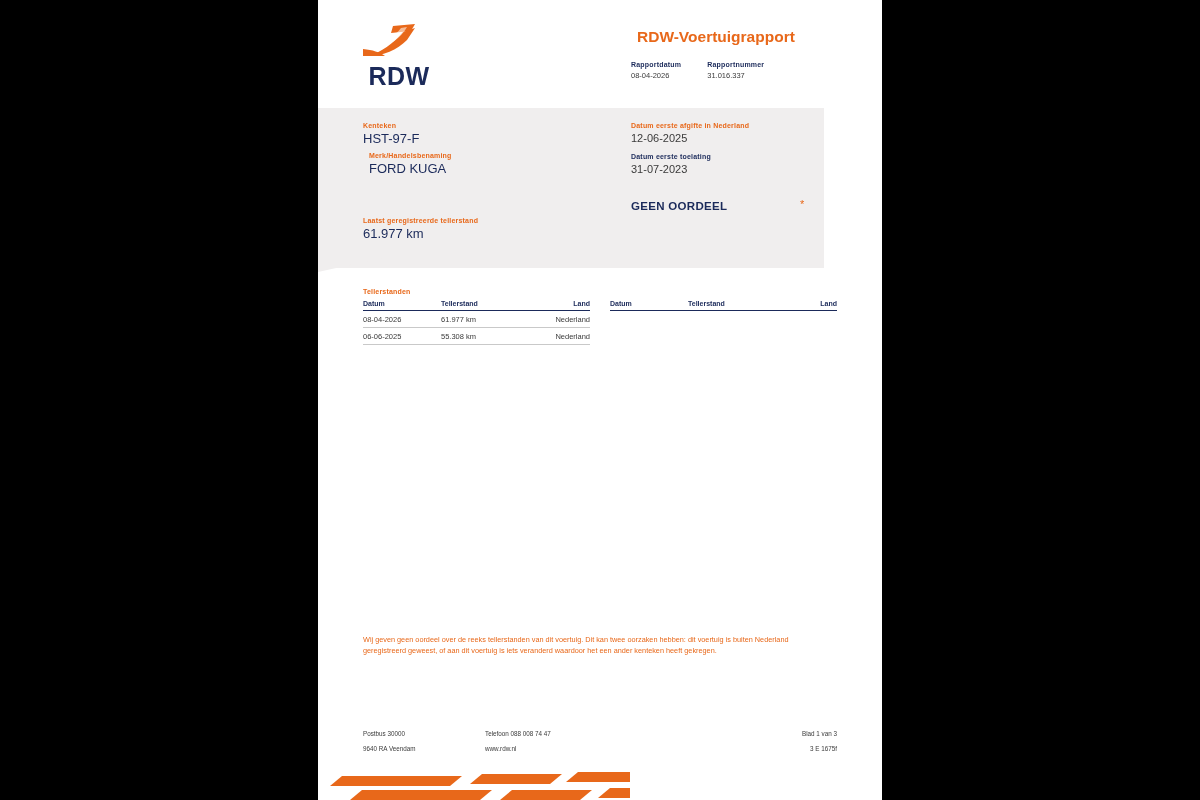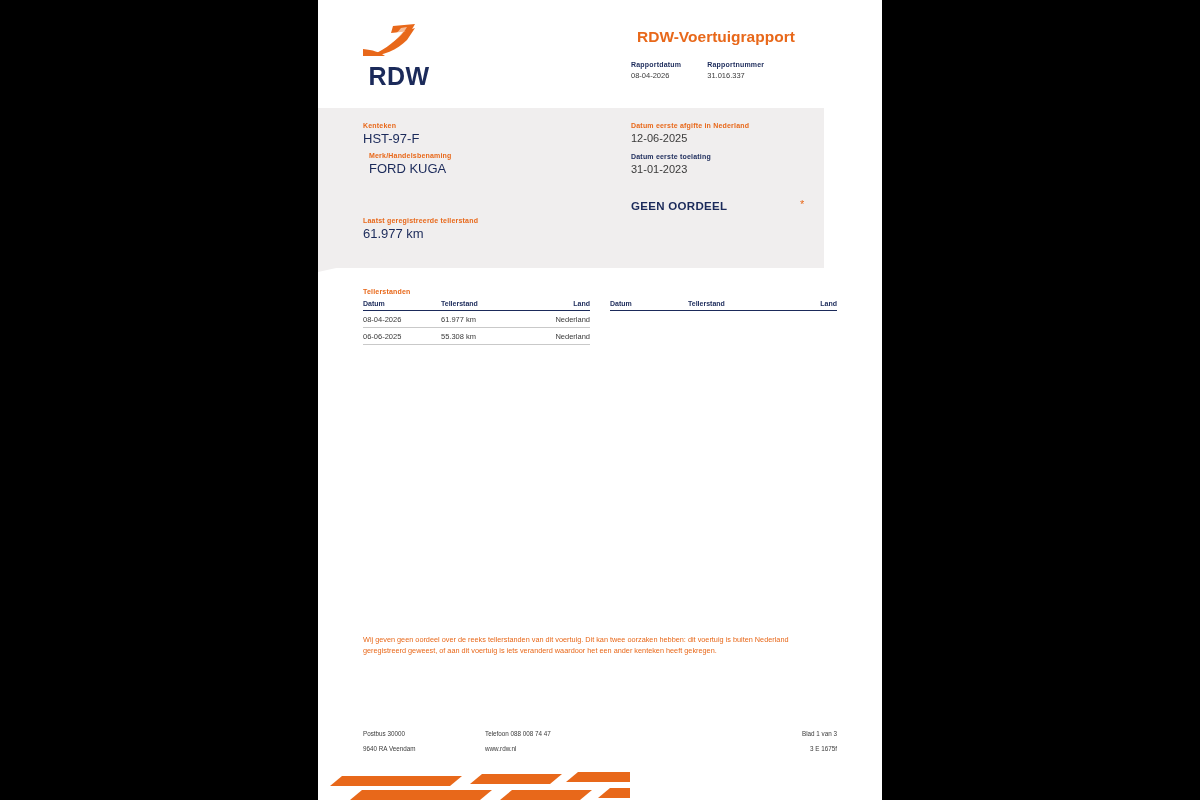--- a/index.html
+++ b/index.html
@@ -261,21 +261,21 @@
       <div class="field-label">Laatst geregistreerde tellerstand</div>
       <div class="field-value">61.977 km</div>
     </div>
 
     <div class="afgifte-block">
       <div class="field-label">Datum eerste afgifte in Nederland</div>
       <div class="field-value-small">12-06-2025</div>
     </div>
     <div class="toelating-block">
       <div class="field-label-blue">Datum eerste toelating</div>
-      <div class="field-value-small">31-01-2023</div>
+      <div class="field-value-small">31-07-2023</div>
     </div>
 
     <div class="oordeel">GEEN OORDEEL</div>
     <div class="asterisk-mark">*</div>
   </div>
   <div class="panel-notch"></div>
 
   <div class="tables">
     <div class="tables-title">Tellerstanden</div>
     <div class="tbl-wrap">

